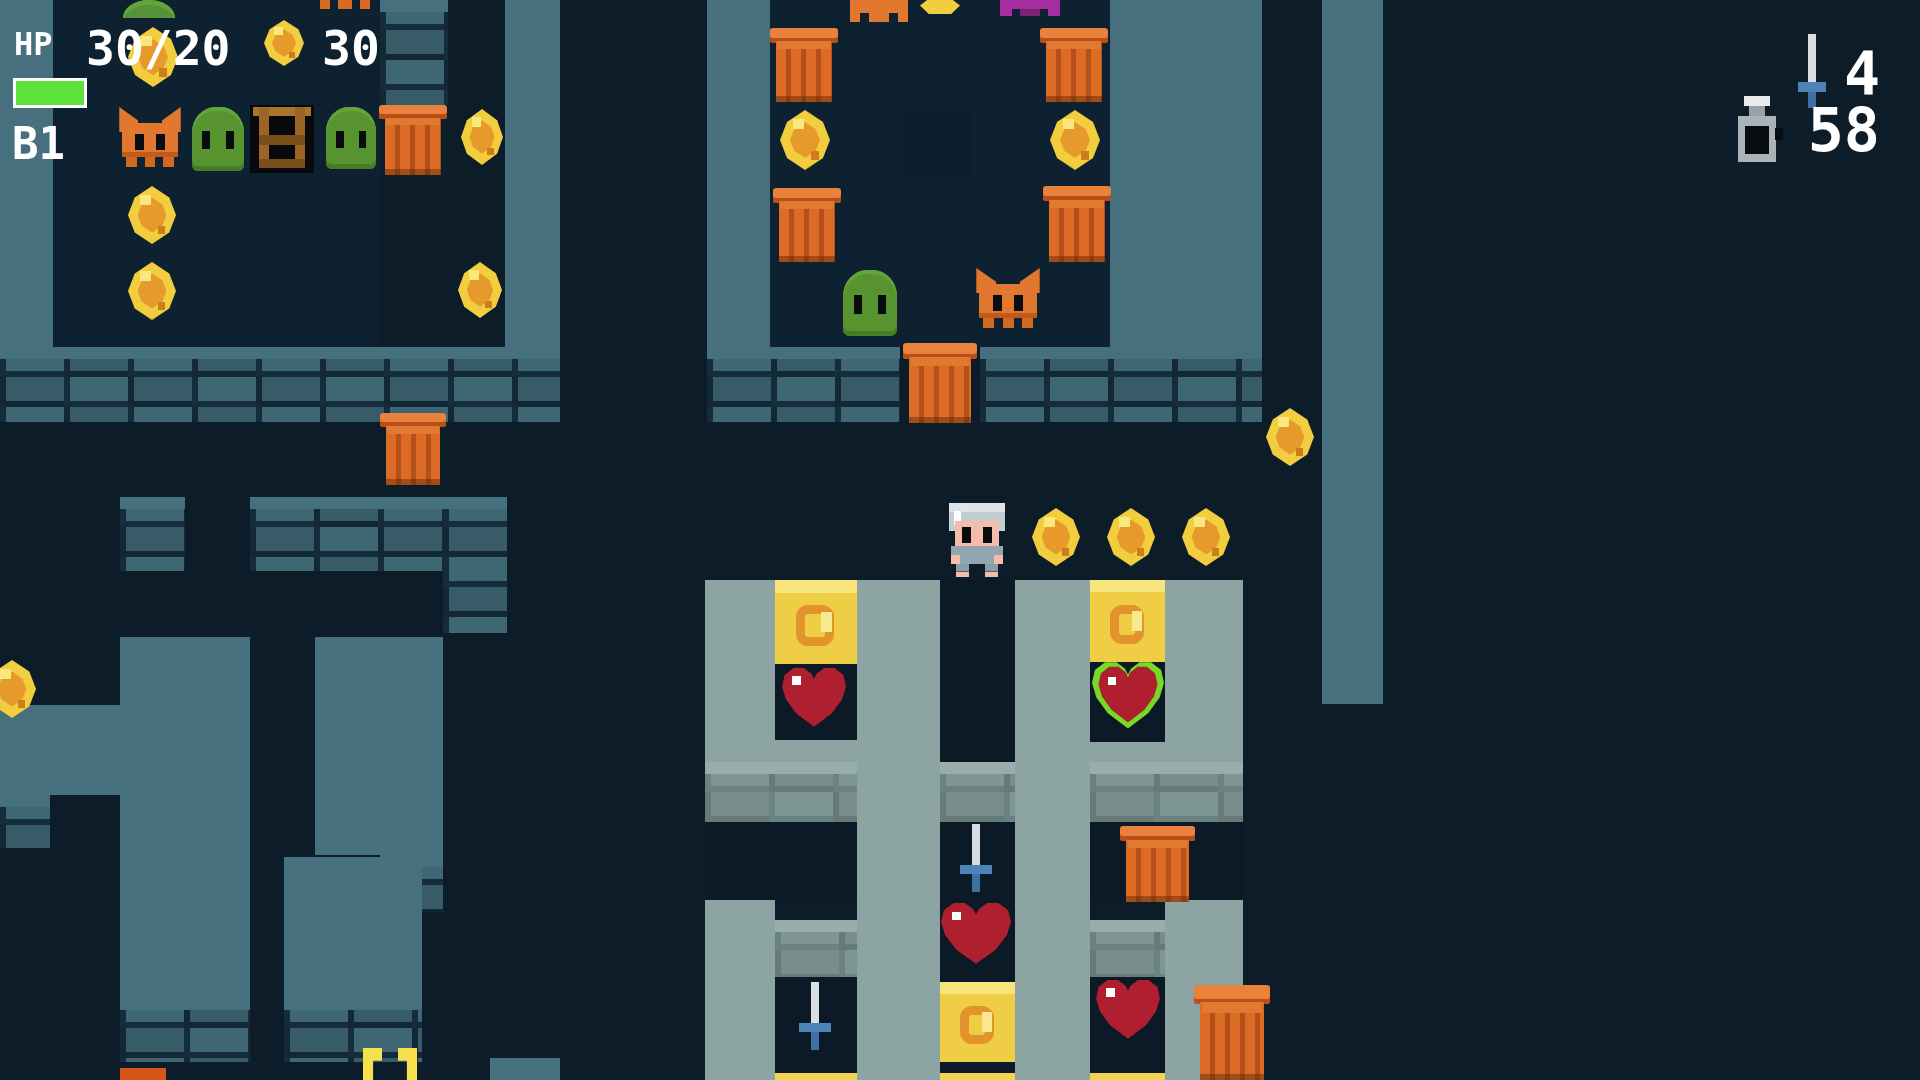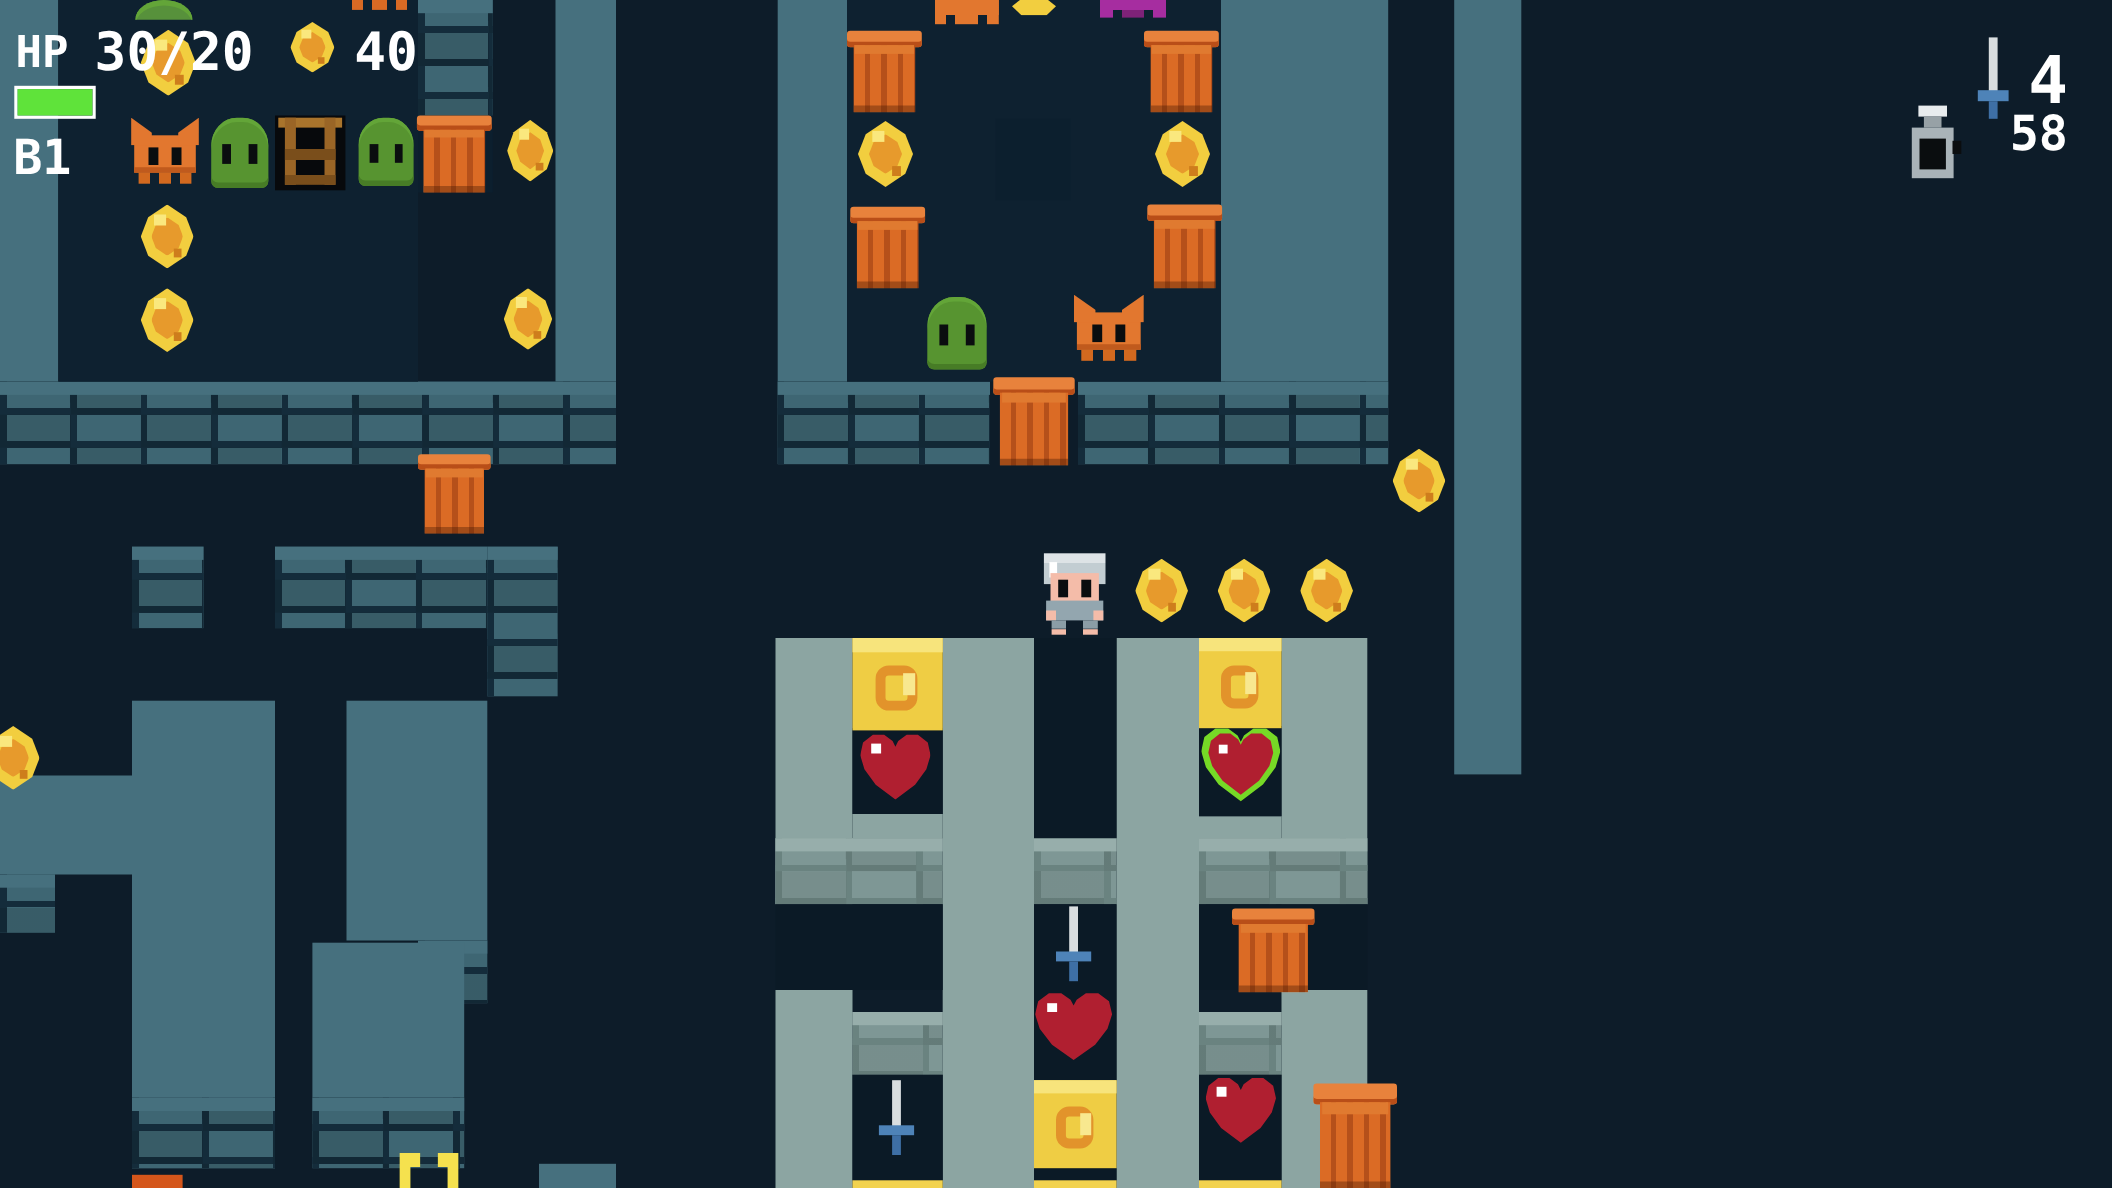--- a/index.html
+++ b/index.html
@@ -476,41 +476,41 @@
       <i></i>
       <i></i>
     </div>
     <div class="spr oslv2" style="left: 120px; top: 1068px; width: 46px; height: 12px;">
       <i></i>
       <i></i>
       <i></i>
       <i></i>
     </div>
     <div id="hud">
-    <div class="htext" style="left:14px;top:28px;font-size:40px">HP</div>
+    <div class="htext" style="left:14px;top:28px;font-size:32px">HP</div>
     <div class="htext" style="left:86px;top:24px;font-size:48px">30/20</div>
     <div class="spr coin hud-coin">
         <i></i>
         <i></i>
         <i></i>
         <i></i>
       </div>
-    <div class="htext" style="left:322px;top:24px;font-size:48px">40</div>
+    <div class="htext" style="left:322px;top:24px;font-size:48px">30</div>
     <div class="hpbar">
       <div class="hpfill" style="width: 100%;"></div>
     </div>
     <div class="htext" style="left:12px;top:122px;font-size:44px">B1</div>
 
     <div class="hud-ic hud-sword">
         <i></i>
         <i></i>
         <i></i>
       </div>
     <div class="htext" style="right:40px;top:44px;font-size:60px;text-align:right">4</div>
     <div class="hud-ic hud-flask">
         <i></i>
         <i></i>
         <i></i>
         <i></i>
       </div>
-    <div class="htext" style="right:40px;top:100px;font-size:44px;">58</div>
+    <div class="htext" style="right:40px;top:100px;font-size:60px;">58</div>
   </div>
 </div>
 
 </body></html>

